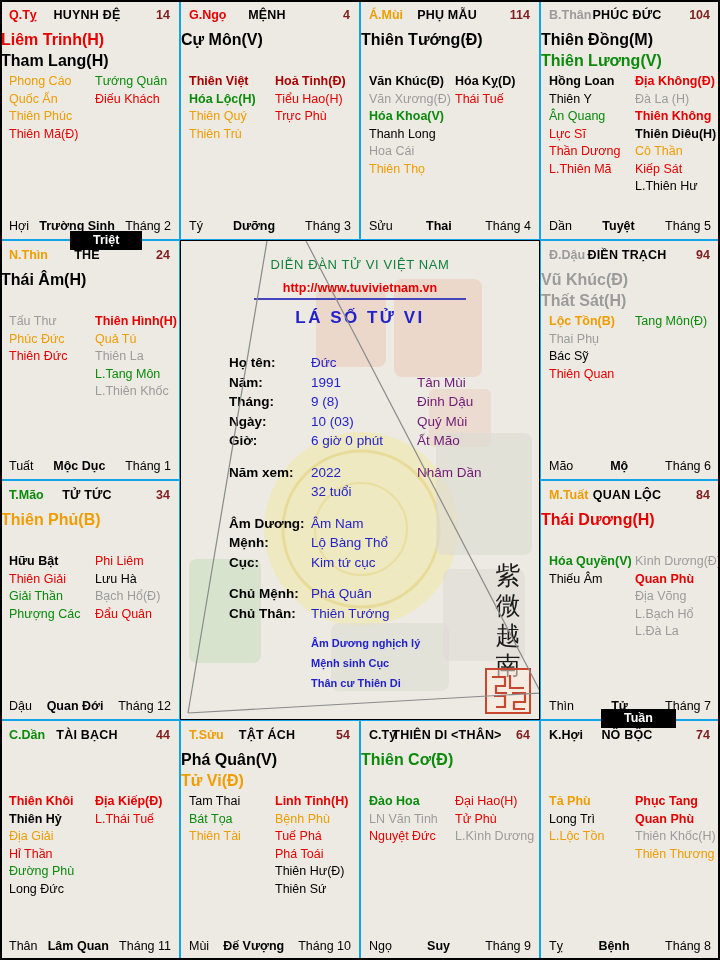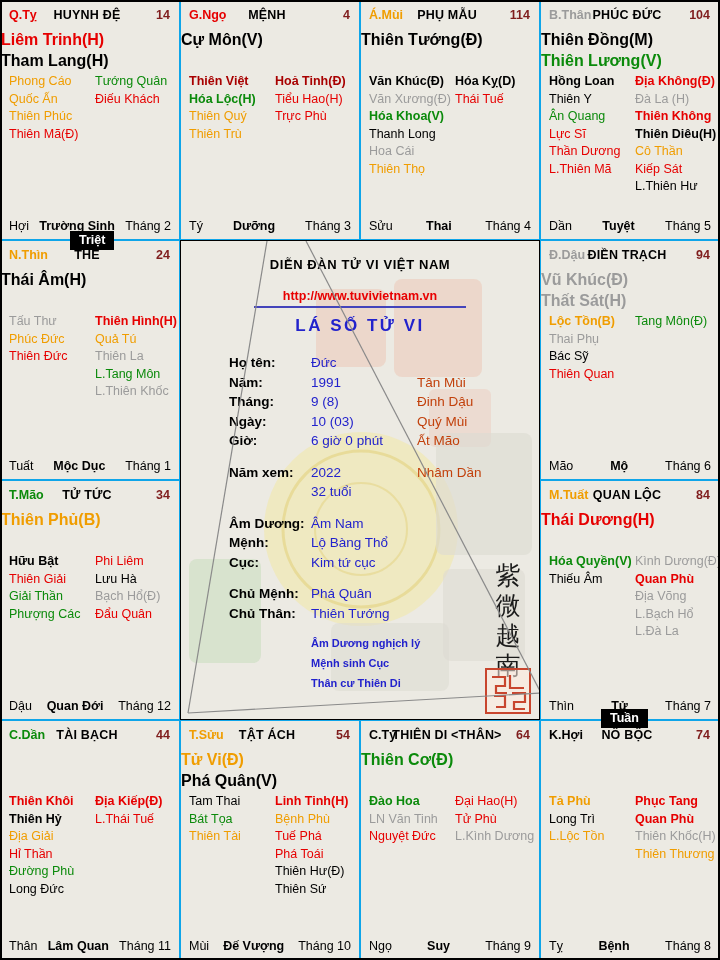--- a/index.html
+++ b/index.html
@@ -26,36 +26,36 @@
   .bold{font-weight:bold;}
   .c-red{color:#e60000}.c-dred{color:#a80000}.c-orange{color:#f09d00}
   .c-green{color:#0b8a0b}.c-gray{color:#9b9b9b}.c-black{color:#000}
   
   #center{position:absolute;left:180px;top:240px;width:360px;height:480px;border:1px solid #000;box-sizing:border-box;background:#eceae3;overflow:hidden;}
   .wm,#tri{position:absolute;left:0;top:0;pointer-events:none;}
   .wm{z-index:1}
   #tri{z-index:4}
   #center-content{position:absolute;inset:0;z-index:2;}
   #c-head{position:absolute;top:16px;left:0;right:0;text-align:center;}
-  #c-forum{font-size:13px;font-weight:bold;color:#000000;letter-spacing:.6px;}
-  #c-url{display:block;font-size:12.5px;font-weight:bold;color:#e80000;text-decoration:none;margin-top:17px;}
+  #c-forum{font-size:13px;font-weight:normal;color:#15803d;letter-spacing:.6px;}
+  #c-url{display:block;font-size:12.5px;font-weight:bold;color:#e80000;text-decoration:none;margin-top:9px;}
   #c-divider{width:212px;margin:3px auto 0;border-top:2px solid #4444bb;}
   #c-title{font-size:17px;font-weight:bold;color:#2222cc;letter-spacing:2.5px;margin-top:8px;}
   #c-info{position:absolute;left:48px;top:112px;right:4px;}
   .irow{font-size:13.5px;line-height:19.5px;white-space:nowrap;}
   .irow.gap{margin-top:12px;}
   .ilabel{display:inline-block;width:82px;font-weight:bold;color:#000;}
   .ivalue{display:inline-block;width:106px;color:#2222cc;}
-  .iextra{color:#c2410c;}
+  .iextra{color:#701a75;}
   #c-notes{margin:10px 0 0 82px;}
   #c-notes .note-line{font-size:11px;line-height:20px;font-weight:bold;color:#2222cc;white-space:nowrap;}
   #cjk{position:absolute;left:305px;top:320px;width:44px;text-align:center;z-index:2;}
   #cjk span{display:block;font-size:25px;line-height:30px;color:#1a1a1a;font-family:"DejaVu Serif","Liberation Serif",serif;}
   #seal{position:absolute;left:304px;top:427px;width:46px;height:46px;border:2px solid #c8452e;background:rgba(255,235,224,.55);box-sizing:border-box;z-index:2;}
-  .badge{position:absolute;background:#000;color:#fff;font-weight:bold;font-size:12.5px;line-height:17px;padding:1px 9px;z-index:7;}
+  .badge{position:absolute;background:#000;color:#fff;font-weight:bold;font-size:12.5px;line-height:17px;padding:1px 23px;z-index:7;}
   #badge-triet{left:70px;top:231px;}
   #badge-tuan{left:601px;top:709px;}
 </style>
 </head>
 <body>
 
 <div id="board">
 
   <div class="cell p0">
     <span class="corner c-red">Q.Tỵ</span>
@@ -288,22 +288,22 @@
       <span class="stage">Lâm Quan</span>
       <span>Tháng 11</span>
     </div>
   </div>
 
   <div class="cell p9">
     <span class="corner c-orange">T.Sửu</span>
     <div class="ptitle">TẬT ÁCH</div>
     <span class="pnum">54</span>
     <div class="mains">
+        <div class="main-line c-black bold">Phá Quân(V)</div>
         <div class="main-line c-orange bold">Tử Vi(Đ)</div>
-        <div class="main-line c-black bold">Phá Quân(V)</div>
       </div>
     <div class="lcol">
         <div class="star-line c-black">Tam Thai</div>
         <div class="star-line c-green">Bát Tọa</div>
         <div class="star-line c-orange">Thiên Tài</div>
       </div>
     <div class="rcol">
         <div class="star-line c-red bold">Linh Tinh(H)</div>
         <div class="star-line c-orange">Bệnh Phù</div>
         <div class="star-line c-red">Tuế Phá</div>

